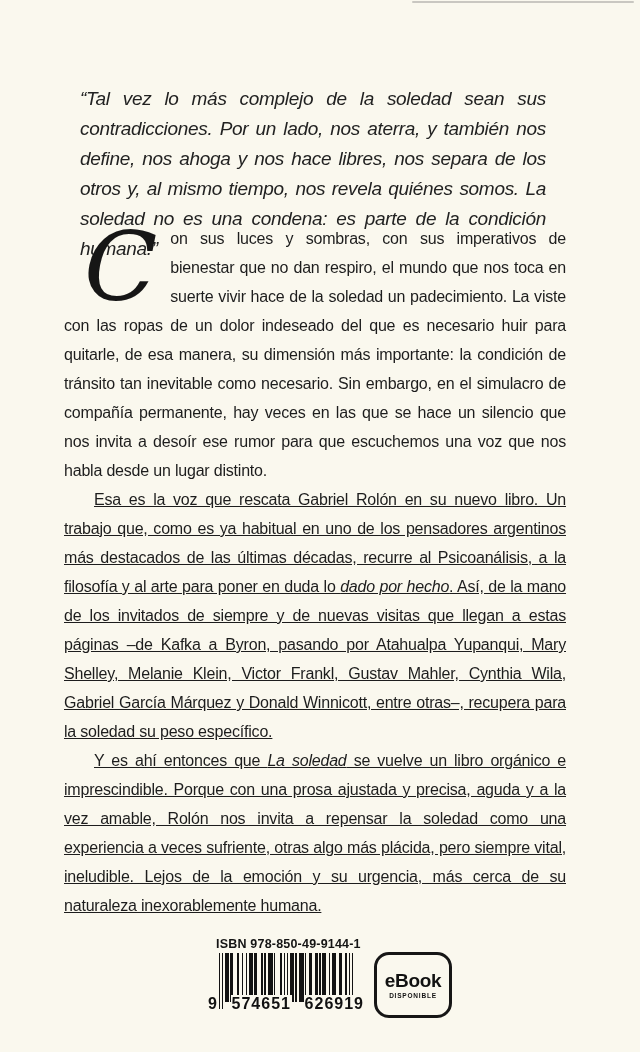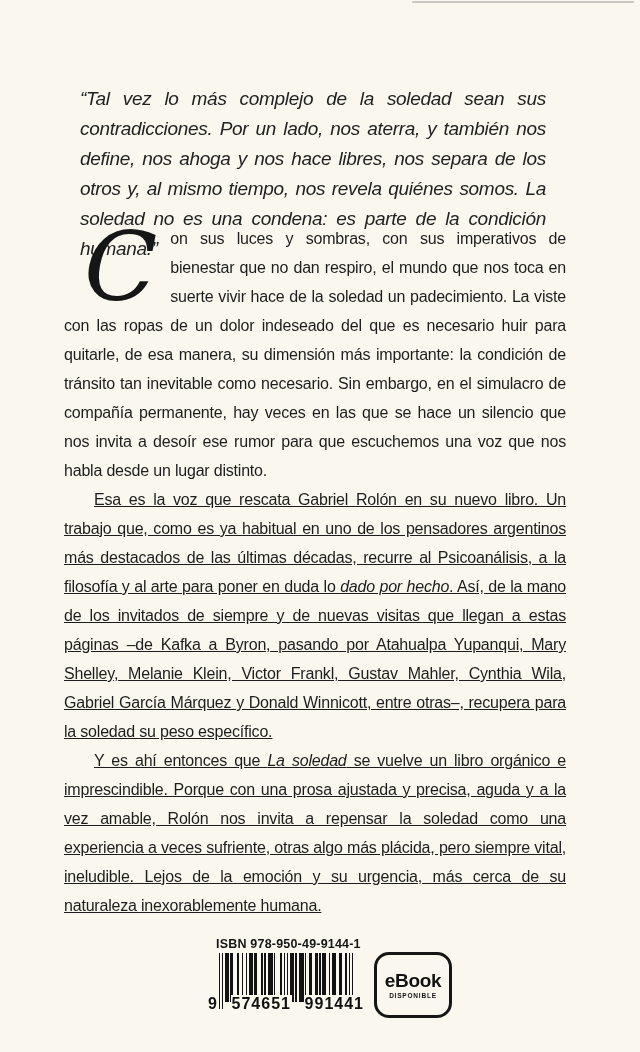--- a/index.html
+++ b/index.html
@@ -125,21 +125,21 @@
 
   <p class="quote">“Tal vez lo más complejo de la soledad sean sus contradicciones. Por un lado, nos aterra, y también nos define, nos ahoga y nos hace libres, nos separa de los otros y, al mismo tiempo, nos revela quiénes somos. La soledad no es una condena: es parte de la condición humana.”</p>
 
   <div class="body-text">
     <p class="para first"><span class="dropcap">C</span><span>on sus luces y sombras, con sus imperativos de bienestar que no dan respiro, el mundo que nos toca en suerte vivir hace de la soledad un padecimiento. La viste con las ropas de un dolor indeseado del que es necesario huir para quitarle, de esa manera, su dimensión más importante: la condición de tránsito tan inevitable como necesario. Sin embargo, en el simulacro de compañía permanente, hay veces en las que se hace un silencio que nos invita a desoír ese rumor para que escuchemos una voz que nos habla desde un lugar distinto.</span></p>
     <p class="para indent"><span>Esa es la voz que rescata Gabriel Rolón en su nuevo libro. Un trabajo que, como es ya habitual en uno de los pensadores argentinos más destacados de las últimas décadas, recurre al Psicoanálisis, a la filosofía y al arte para poner en duda lo </span><em>dado por hecho</em><span>. Así, de la mano de los invitados de siempre y de nuevas visitas que llegan a estas páginas –de Kafka a Byron, pasando por Atahualpa Yupanqui, Mary Shelley, Melanie Klein, Victor Frankl, Gustav Mahler, Cynthia Wila, Gabriel García Márquez y Donald Winnicott, entre otras–, recupera para la soledad su peso específico.</span></p>
     <p class="para indent"><span>Y es ahí entonces que </span><em>La soledad</em><span> se vuelve un libro orgánico e imprescindible. Porque con una prosa ajustada y precisa, aguda y a la vez amable, Rolón nos invita a repensar la soledad como una experiencia a veces sufriente, otras algo más plácida, pero siempre vital, ineludible. Lejos de la emoción y su urgencia, más cerca de su naturaleza inexorablemente humana.</span></p>
   </div>
 
   <div class="barcode-group">
-    <div class="isbn-label">ISBN 978-950-49-9144-1</div>
+    <div class="isbn-label">ISBN 978-850-49-9144-1</div>
     <div class="bars-wrap">
       <svg id="barcode-svg" width="134" height="56" viewBox="0 0 95 50" preserveAspectRatio="none" shape-rendering="crispEdges">
           <rect x="0" y="0" width="1" height="50" fill="#121212"></rect>
           <rect x="2" y="0" width="1" height="50" fill="#121212"></rect>
           <rect x="4" y="0" width="1" height="44" fill="#121212"></rect>
           <rect x="5" y="0" width="1" height="44" fill="#121212"></rect>
           <rect x="6" y="0" width="1" height="44" fill="#121212"></rect>
           <rect x="8" y="0" width="1" height="44" fill="#121212"></rect>
           <rect x="9" y="0" width="1" height="44" fill="#121212"></rect>
           <rect x="13" y="0" width="1" height="44" fill="#121212"></rect>
@@ -183,21 +183,21 @@
           <rect x="85" y="0" width="1" height="44" fill="#121212"></rect>
           <rect x="86" y="0" width="1" height="44" fill="#121212"></rect>
           <rect x="89" y="0" width="1" height="44" fill="#121212"></rect>
           <rect x="90" y="0" width="1" height="44" fill="#121212"></rect>
           <rect x="92" y="0" width="1" height="50" fill="#121212"></rect>
           <rect x="94" y="0" width="1" height="50" fill="#121212"></rect>
         </svg>
       <div class="barcode-digits">
         <span class="dgroup">9</span>
         <span class="dgroup">574651</span>
-        <span class="dgroup">991441</span>
+        <span class="dgroup">626919</span>
       </div>
     </div>
   </div>
 
   <div class="ebook-badge">
     <div class="ebook-label">eBook</div>
     <div class="ebook-sublabel">DISPONIBLE</div>
   </div>
 
 </div>

